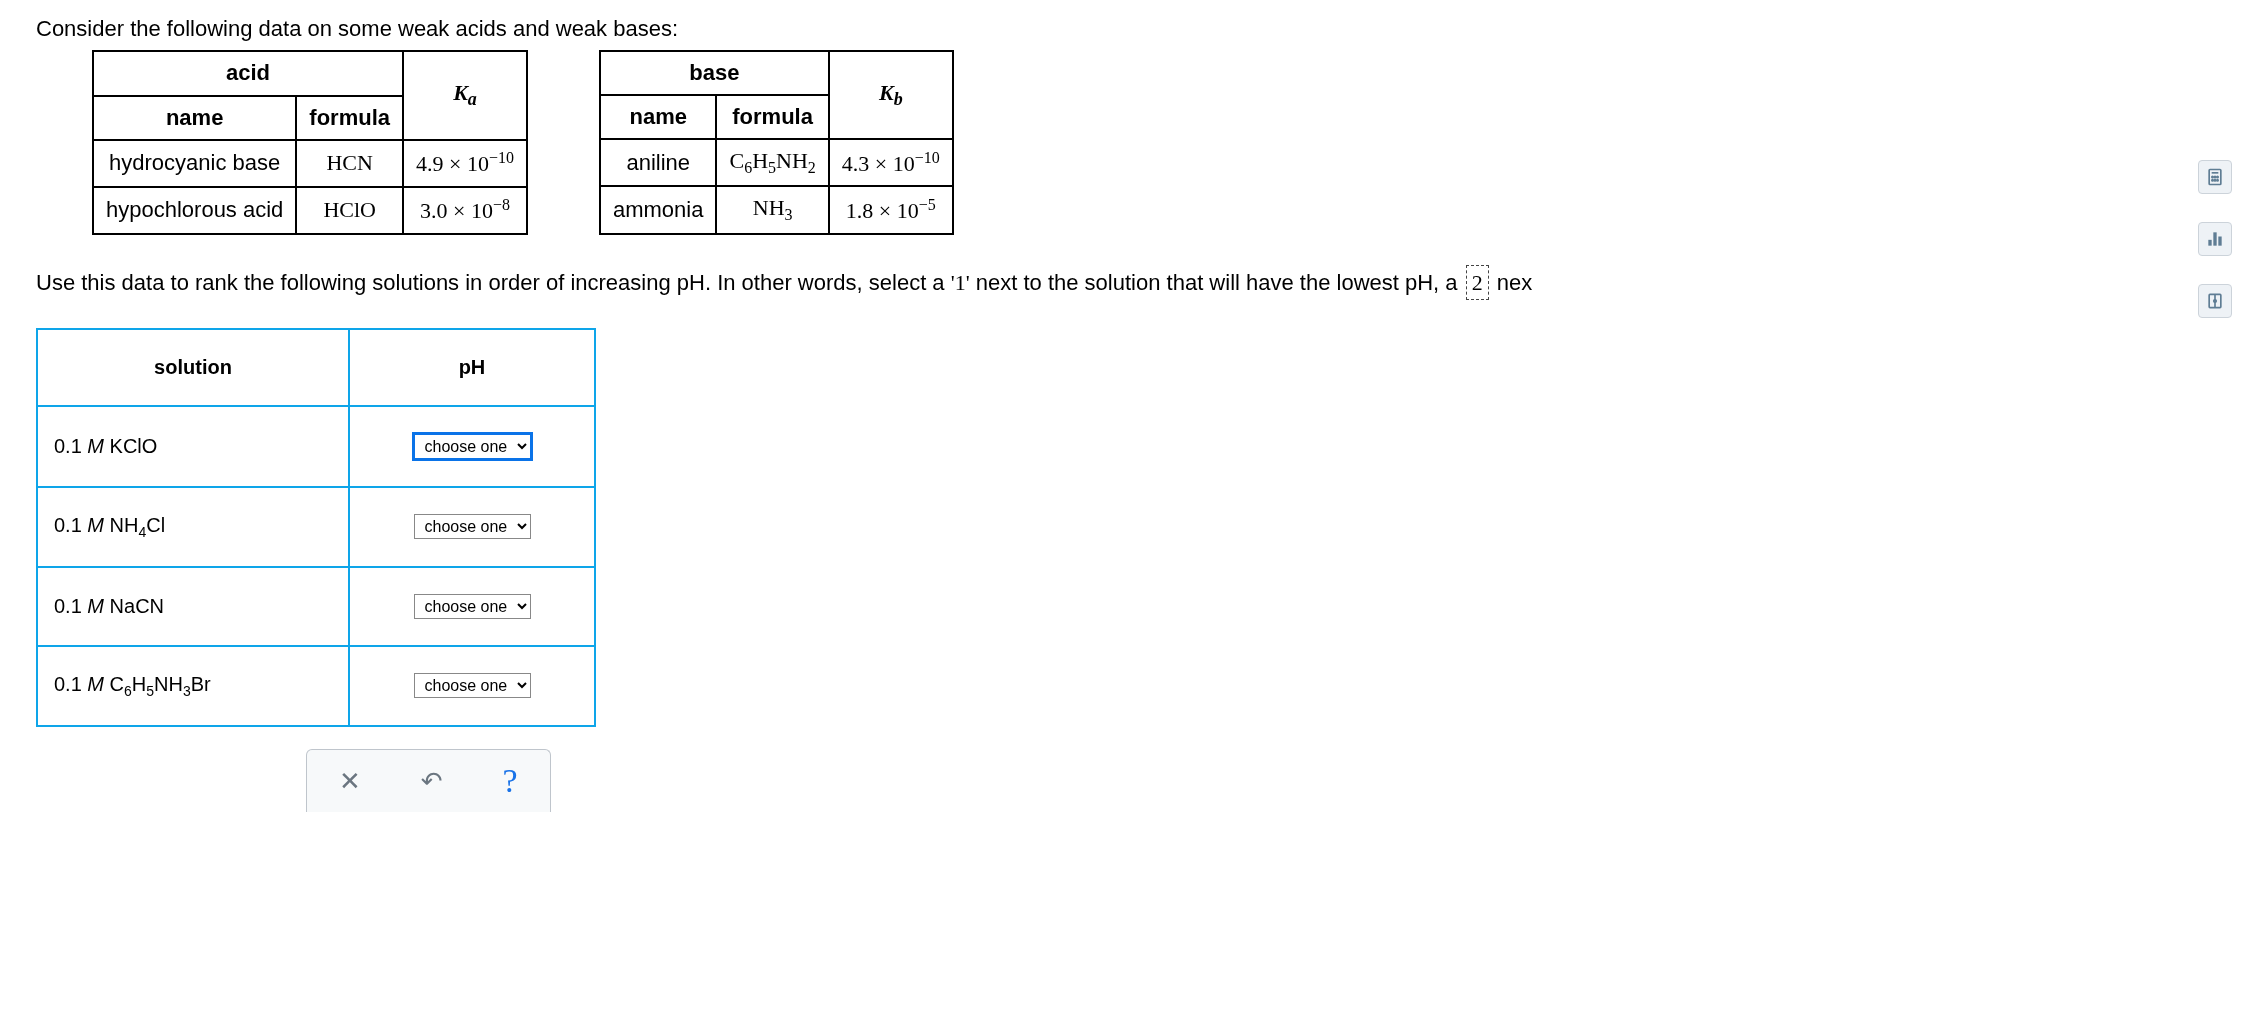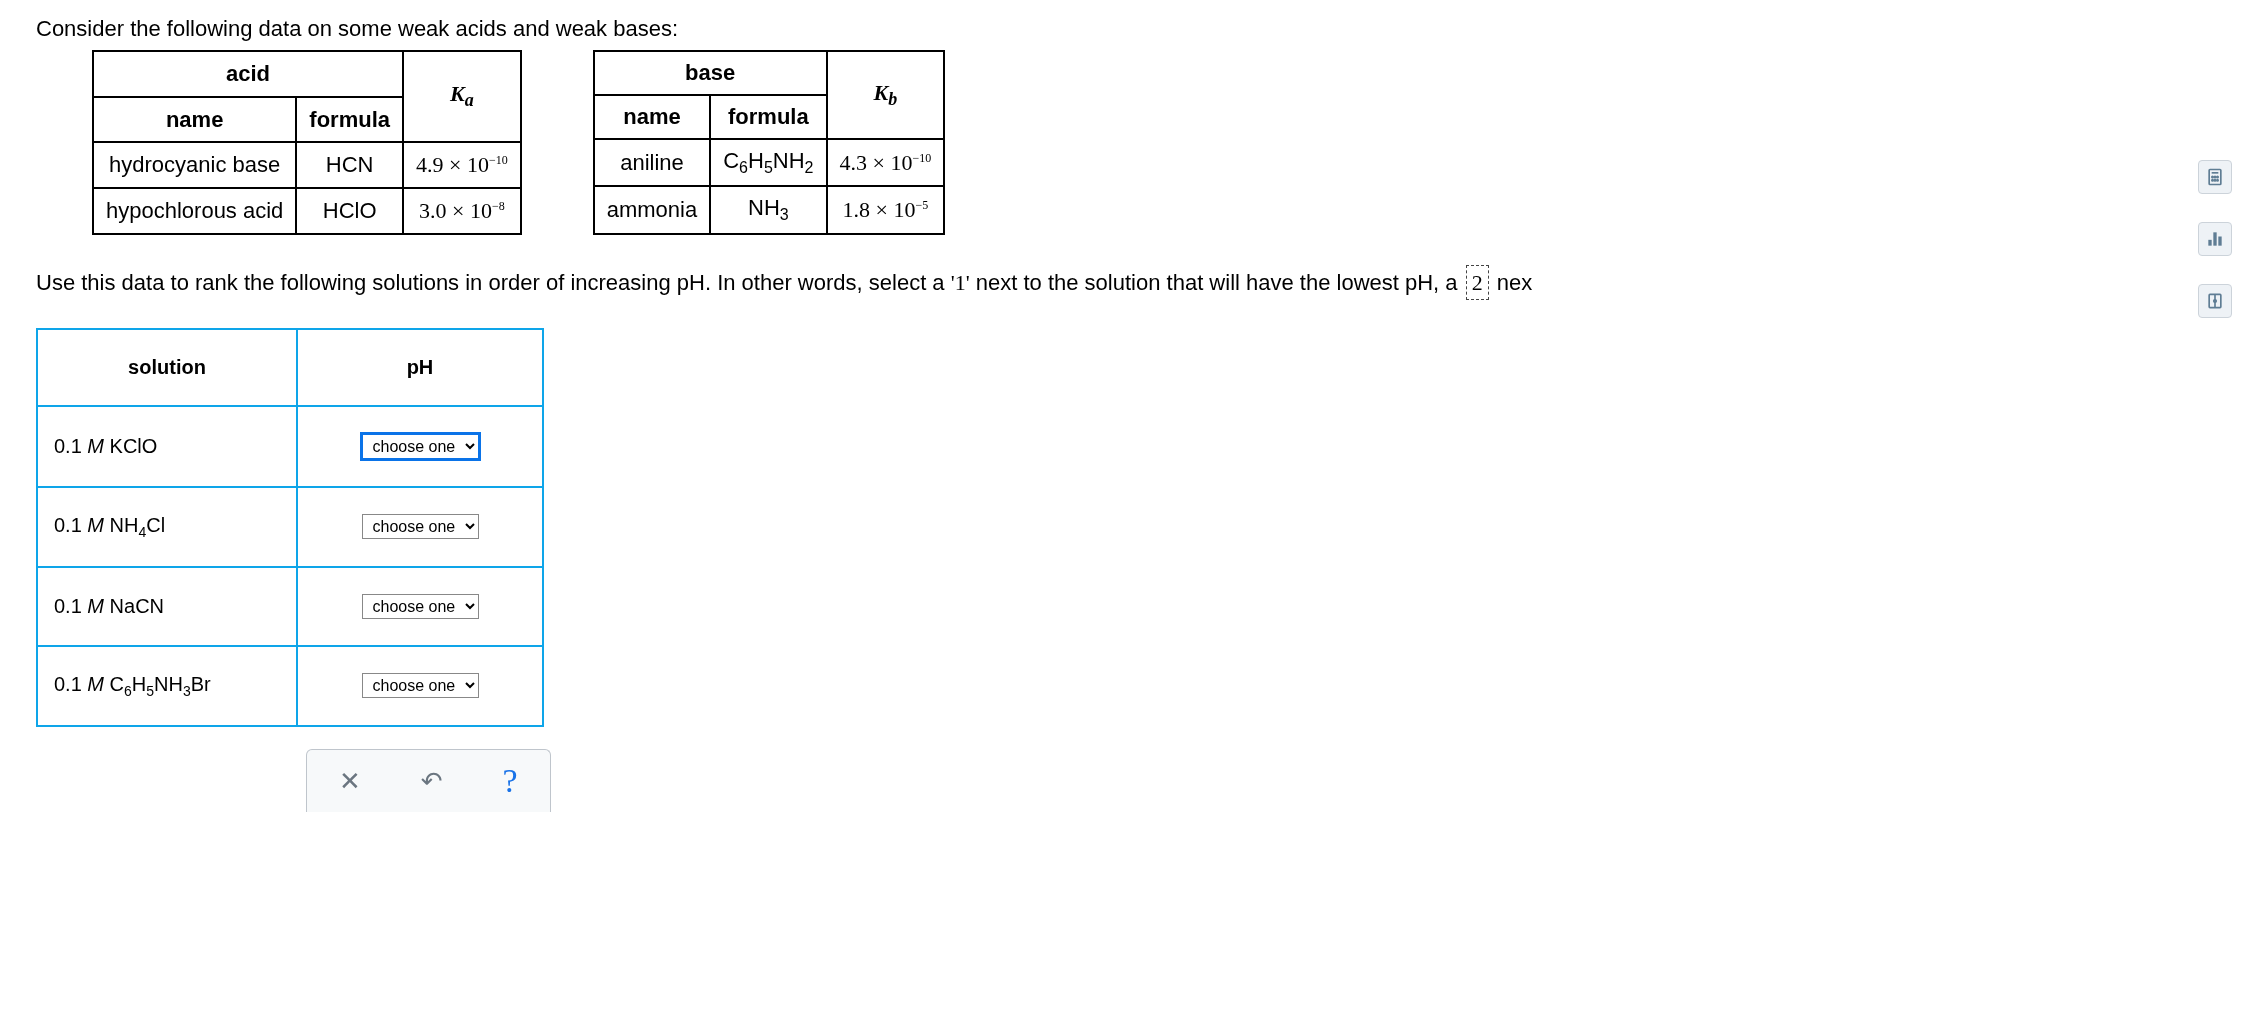--- a/index.html
+++ b/index.html
@@ -41,29 +41,29 @@
     font-weight: bold;
   }
   .k-header {
     font-family: "Times New Roman", serif;
     font-style: italic;
     font-size: 28px;
     font-weight: normal;
   }
   .k-header sub { font-size: 18px; font-style: italic; }
   .formula-cell {
-    font-family: Liberation Sans, sans-serif;
+    font-family: Liberation Serif, serif;
     font-size: 26px;
   }
   .value-cell {
     font-family: "Times New Roman", serif;
     font-size: 26px;
     white-space: nowrap;
   }
-  .value-cell sup { font-size: 12px; }
+  .value-cell sup { font-size: 16px; }
   .formula-cell sub { font-size: 16px; }
   .instruction {
     font-size: 22px;
     line-height: 1.5;
     margin-bottom: 28px;
   }
   .rank-box {
     display: inline-block;
     font-family: "Times New Roman", serif;
     font-size: 22px;
@@ -80,21 +80,21 @@
     border: 2px solid #0ea5e9;
     padding: 26px 16px;
     font-size: 20px;
   }
   table.solution-table th {
     font-weight: bold;
     text-align: center;
   }
   table.solution-table td.sol-cell {
     text-align: left;
-    width: 260px;
+    width: 312px;
   }
   table.solution-table td.ph-cell {
     text-align: center;
     width: 246px;
   }
   .italic-M { font-style: italic; }
   .formula-inline sub { font-size: 14px; }
   select.choose {
     font-size: 16px;
     padding: 2px 6px;

